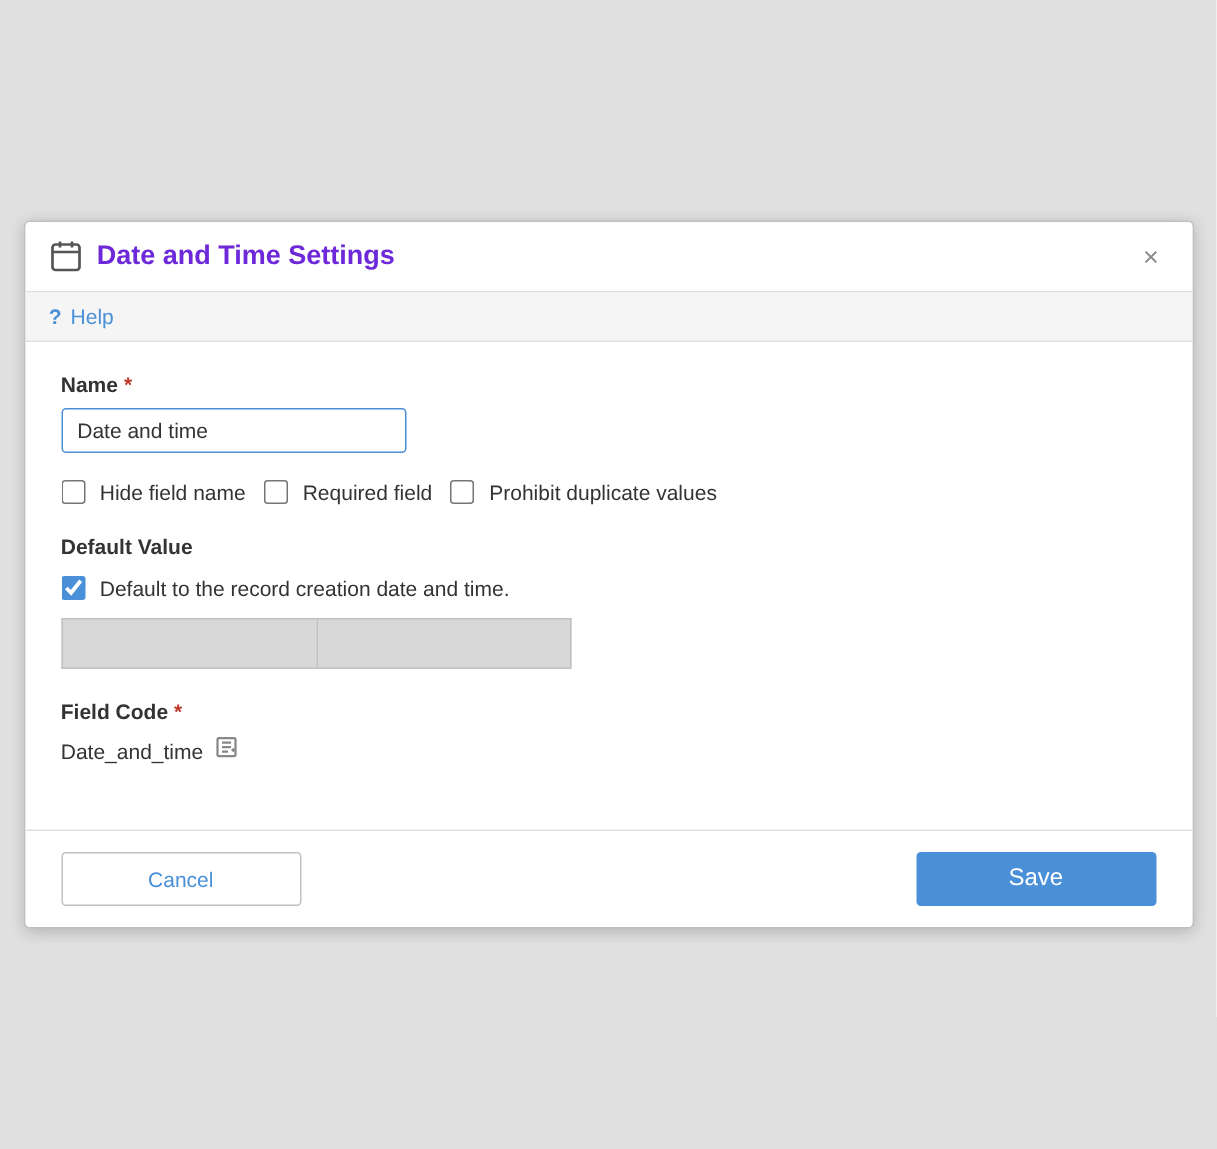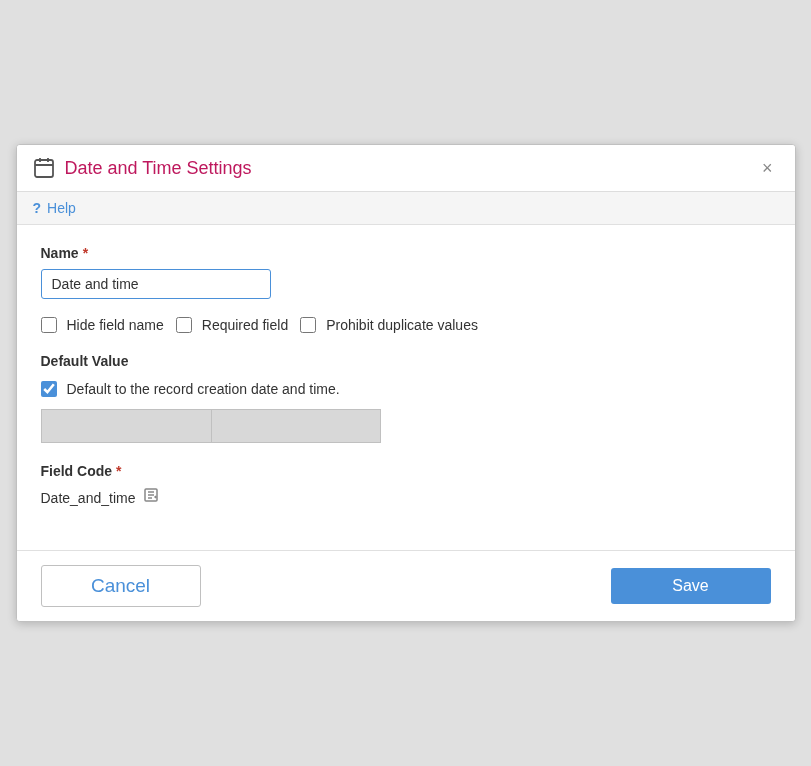--- a/index.html
+++ b/index.html
@@ -24,25 +24,24 @@
     .dialog-header {
       display: flex;
       align-items: center;
       justify-content: space-between;
       padding: 12px 16px;
       border-bottom: 1px solid #ddd;
       background: #fff;
     }
     .dialog-title {
       display: flex;
-      align-items: center;
       gap: 10px;
       font-size: 18px;
-      font-weight: normal;
-      color: #be185d;
+      font-weight: bold;
+      color: #6d28d9;
     }
     .calendar-icon {
       width: 22px;
       height: 22px;
       color: #555;
     }
     .close-btn {
       background: none;
       border: none;
       font-size: 18px;
@@ -179,21 +178,21 @@
       padding: 14px 24px;
       border-top: 1px solid #e0e0e0;
       background: #fff;
     }
     .btn-cancel {
       width: 160px;
       padding: 9px 0;
       background: #fff;
       border: 1px solid #c0c0c0;
       border-radius: 3px;
-      font-size: 19px;
+      font-size: 14px;
       color: #4a90d9;
       cursor: pointer;
       text-align: center;
     }
     .btn-save {
       width: 160px;
       padding: 9px 0;
       background: #4a90d9;
       border: none;
       border-radius: 3px;

